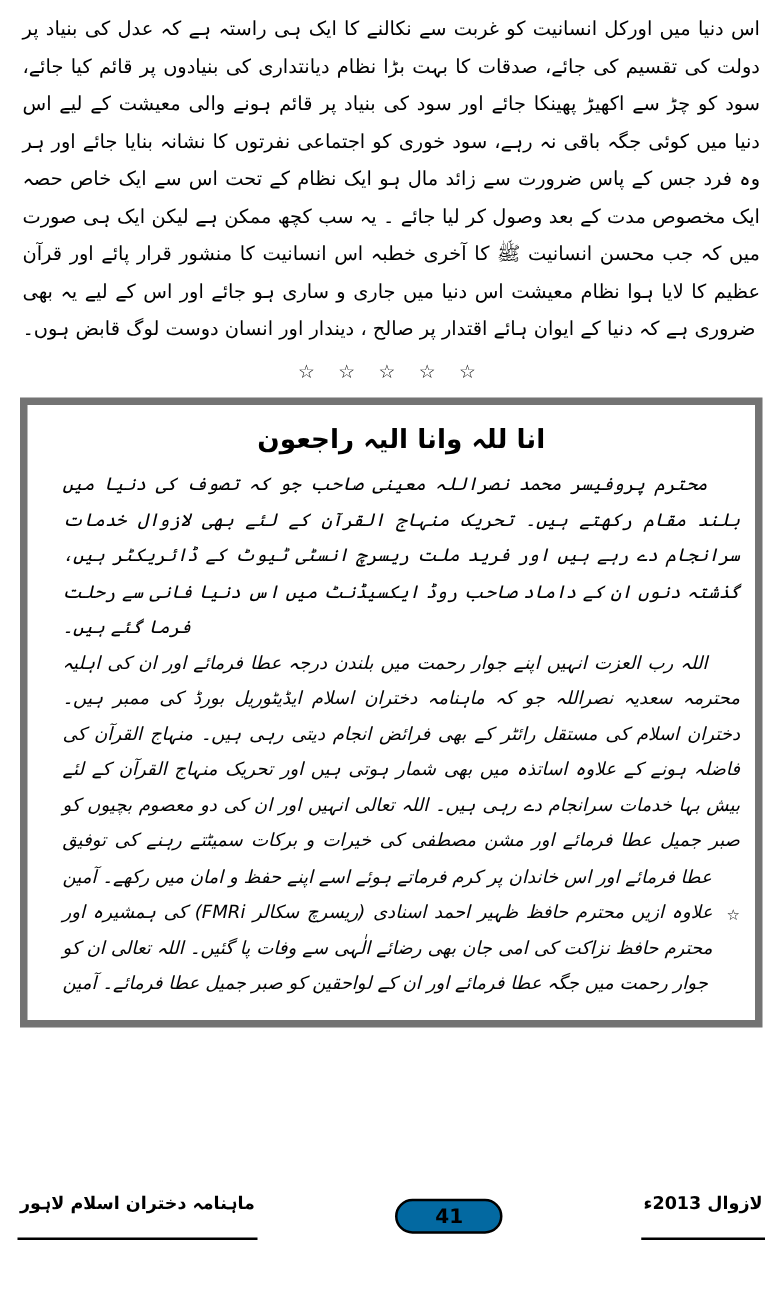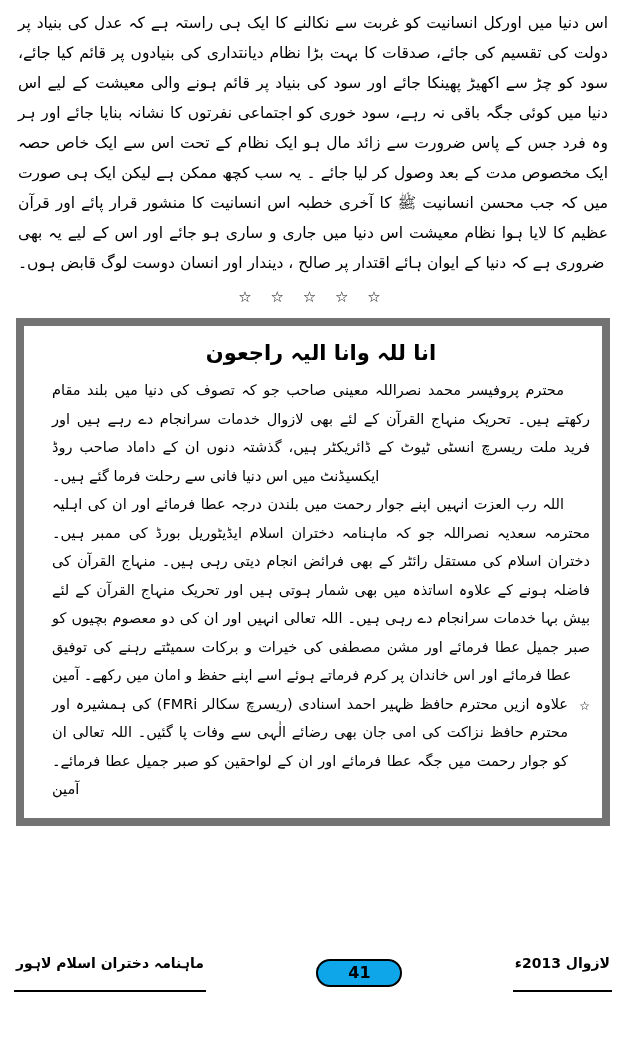--- a/index.html
+++ b/index.html
@@ -40,39 +40,40 @@
   .star-divider {
     text-align: center;
     font-size: 15px;
     letter-spacing: 7px;
     margin-top: 10px;
     margin-bottom: 12px;
     color: #000;
   }
   
   .obit-box {
-    border: 8px solid #737373;
+    border: 6px solid #737373;
     padding: 10px 12px 14px 28px;
     margin: 0 2px;
     box-sizing: border-box;
   }
   .obit-title {
     direction: rtl;
     text-align: center;
     font-size: 21px;
     line-height: 34px;
     font-weight: bold;
     margin-bottom: 6px;
   }
   .obit-body {
     direction: rtl;
     text-align: justify;
     text-align-last: left;
     font-size: 14.5px;
     line-height: 28.5px;
+    font-style: italic;
   }
   .obit-body p {
     margin: 0;
   }
   .indent {
     text-indent: 26px;
   }
   .bullet-para {
     position: relative;
     padding-right: 22px;
@@ -121,21 +122,21 @@
   }
   .page-number {
     border: 2px solid #000;
     border-radius: 14px;
     min-width: 58px;
     text-align: center;
     font-size: 16px;
     font-weight: bold;
     padding: 2px 12px 3px 12px;
     font-family: "DejaVu Sans", sans-serif;
-    background: #0ea5e9;
+    background: #0369a1;
   }
 </style>
 </head>
 <body>
 
 <div class="page">
 
   <div class="top-article">
     <p>اس دنیا میں اورکل انسانیت کو غربت سے نکالنے کا ایک ہی راستہ ہے کہ عدل کی بنیاد پر دولت کی تقسیم کی جائے، صدقات کا بہت بڑا نظام دیانتداری کی بنیادوں پر قائم کیا جائے، سود کو چڑ سے اکھیڑ پھینکا جائے اور سود کی بنیاد پر قائم ہونے والی معیشت کے لیے اس دنیا میں کوئی جگہ باقی نہ رہے، سود خوری کو اجتماعی نفرتوں کا نشانہ بنایا جائے اور ہر وہ فرد جس کے پاس ضرورت سے زائد مال ہو ایک نظام کے تحت اس سے ایک خاص حصہ ایک مخصوص مدت کے بعد وصول کر لیا جائے ۔ یہ سب کچھ ممکن ہے لیکن ایک ہی صورت میں کہ جب محسن انسانیت ﷺ کا آخری خطبہ اس انسانیت کا منشور قرار پائے اور قرآن عظیم کا لایا ہوا نظام معیشت اس دنیا میں جاری و ساری ہو جائے اور اس کے لیے یہ بھی ضروری ہے کہ دنیا کے ایوان ہائے اقتدار پر صالح ، دیندار اور انسان دوست لوگ قابض ہوں۔</p>
   </div>

